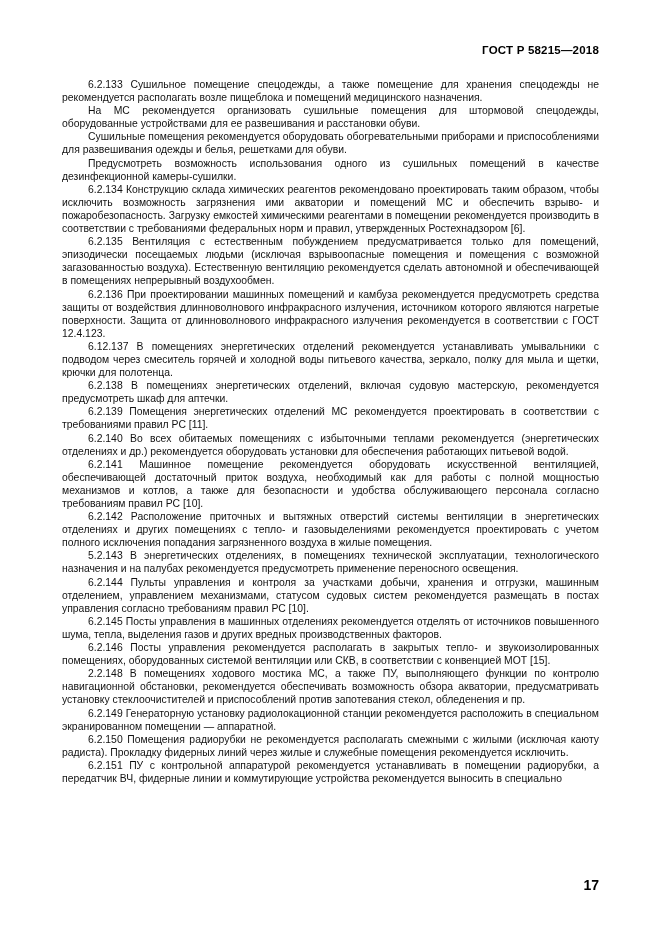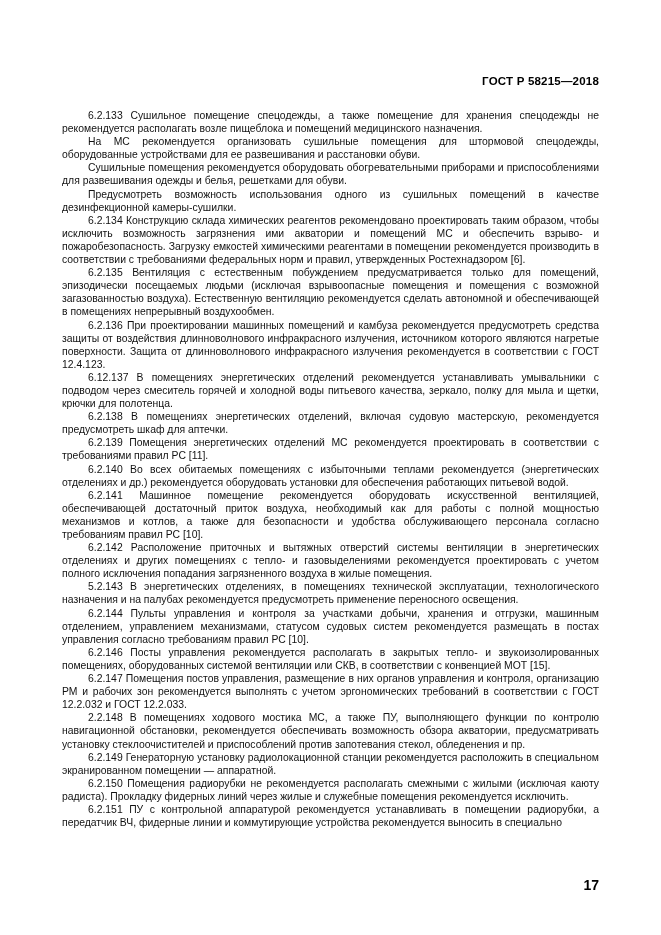--- a/index.html
+++ b/index.html
@@ -13,21 +13,21 @@
     font-family: "Liberation Sans", sans-serif;
     color: #000000;
     position: relative;
     overflow: hidden;
   }
   .page {
     width: 661px;
     height: 935px;
     position: relative;
     box-sizing: border-box;
-    padding: 75px 62px 0 62px;
+    padding: 44px 62px 0 62px;
   }
   .header {
     text-align: right;
     font-size: 11.5px;
     font-weight: bold;
     letter-spacing: 0.2px;
     margin: 0 0 22px 0;
     color: #000;
   }
   .body-text {
@@ -66,22 +66,22 @@
     <p class="para">6.2.135 Вентиляция с естественным побуждением предусматривается только для помещений, эпизодически посещаемых людьми (исключая взрывоопасные помещения и помещения с возможной загазованностью воздуха). Естественную вентиляцию рекомендуется сделать автономной и обеспечивающей в помещениях непрерывный воздухообмен.</p>
     <p class="para">6.2.136 При проектировании машинных помещений и камбуза рекомендуется предусмотреть средства защиты от воздействия длинноволнового инфракрасного излучения, источником которого являются нагретые поверхности. Защита от длинноволнового инфракрасного излучения рекомендуется в соответствии с ГОСТ 12.4.123.</p>
     <p class="para">6.12.137 В помещениях энергетических отделений рекомендуется устанавливать умывальники с подводом через смеситель горячей и холодной воды питьевого качества, зеркало, полку для мыла и щетки, крючки для полотенца.</p>
     <p class="para">6.2.138 В помещениях энергетических отделений, включая судовую мастерскую, рекомендуется предусмотреть шкаф для аптечки.</p>
     <p class="para">6.2.139 Помещения энергетических отделений МС рекомендуется проектировать в соответствии с требованиями правил РС [11].</p>
     <p class="para">6.2.140 Во всех обитаемых помещениях с избыточными теплами рекомендуется (энергетических отделениях и др.) рекомендуется оборудовать установки для обеспечения работающих питьевой водой.</p>
     <p class="para">6.2.141 Машинное помещение рекомендуется оборудовать искусственной вентиляцией, обеспечивающей достаточный приток воздуха, необходимый как для работы с полной мощностью механизмов и котлов, а также для безопасности и удобства обслуживающего персонала согласно требованиям правил РС [10].</p>
     <p class="para">6.2.142 Расположение приточных и вытяжных отверстий системы вентиляции в энергетических отделениях и других помещениях с тепло- и газовыделениями рекомендуется проектировать с учетом полного исключения попадания загрязненного воздуха в жилые помещения.</p>
     <p class="para">5.2.143 В энергетических отделениях, в помещениях технической эксплуатации, технологического назначения и на палубах рекомендуется предусмотреть применение переносного освещения.</p>
     <p class="para">6.2.144 Пульты управления и контроля за участками добычи, хранения и отгрузки, машинным отделением, управлением механизмами, статусом судовых систем рекомендуется размещать в постах управления согласно требованиям правил РС [10].</p>
+    <p class="para">6.2.145 Посты управления в машинных отделениях рекомендуется отделять от источников повышенного шума, тепла, выделения газов и других вредных производственных факторов.</p>
     <p class="para">6.2.146 Посты управления рекомендуется располагать в закрытых тепло- и звукоизолированных помещениях, оборудованных системой вентиляции или СКВ, в соответствии с конвенцией МОТ [15].</p>
-    <p class="para">6.2.147 Помещения постов управления, размещение в них органов управления и контроля, организацию РМ и рабочих зон рекомендуется выполнять с учетом эргономических требований в соответствии с ГОСТ 12.2.032 и ГОСТ 12.2.033.</p>
     <p class="para">2.2.148 В помещениях ходового мостика МС, а также ПУ, выполняющего функции по контролю навигационной обстановки, рекомендуется обеспечивать возможность обзора акватории, предусматривать установку стеклоочистителей и приспособлений против запотевания стекол, обледенения и пр.</p>
     <p class="para">6.2.149 Генераторную установку радиолокационной станции рекомендуется расположить в специальном экранированном помещении — аппаратной.</p>
     <p class="para">6.2.150 Помещения радиорубки не рекомендуется располагать смежными с жилыми (исключая каюту радиста). Прокладку фидерных линий через жилые и служебные помещения рекомендуется исключить.</p>
     <p class="para">6.2.151 ПУ с контрольной аппаратурой рекомендуется устанавливать в помещении радиорубки, а передатчик ВЧ, фидерные линии и коммутирующие устройства рекомендуется выносить в специально</p>
   </div>
 
   <div class="footer">17</div>
 </div>
 
 </body></html>

